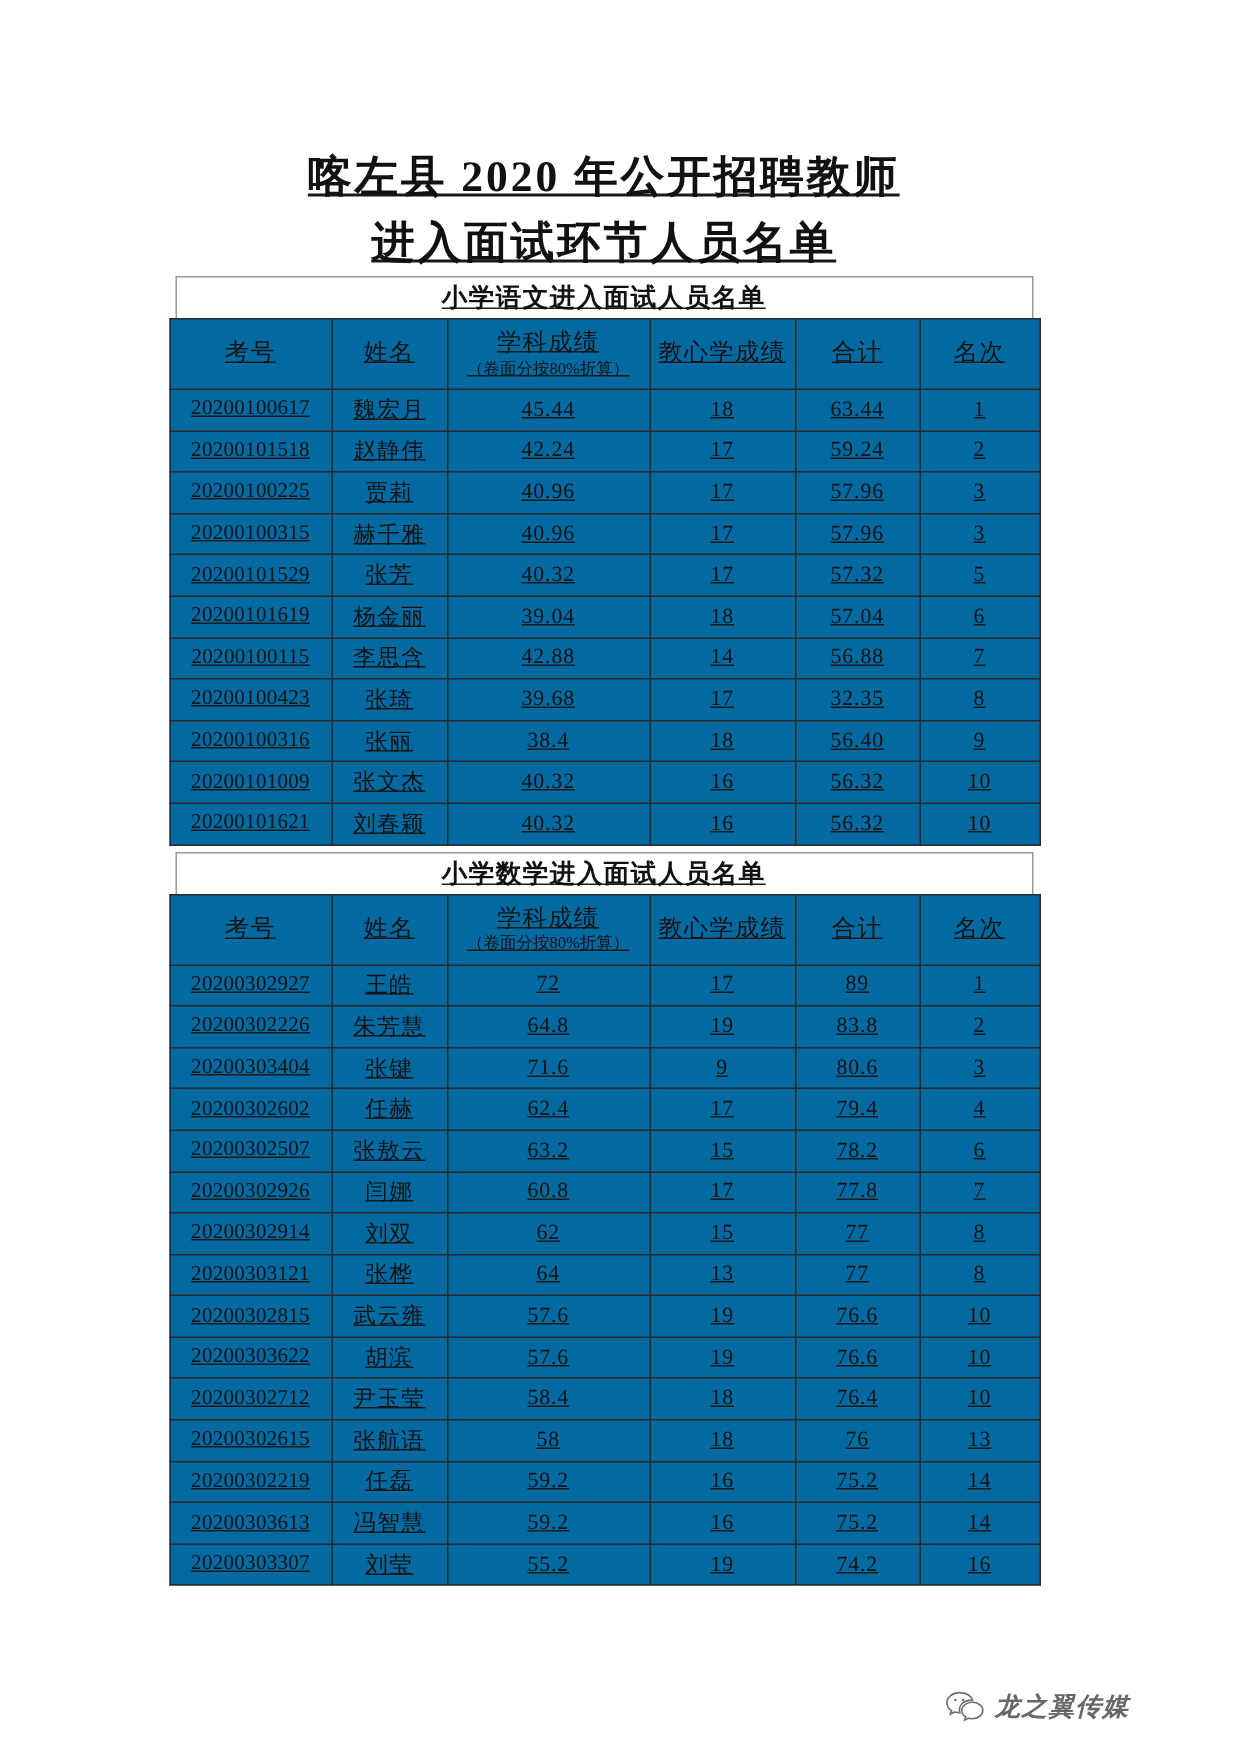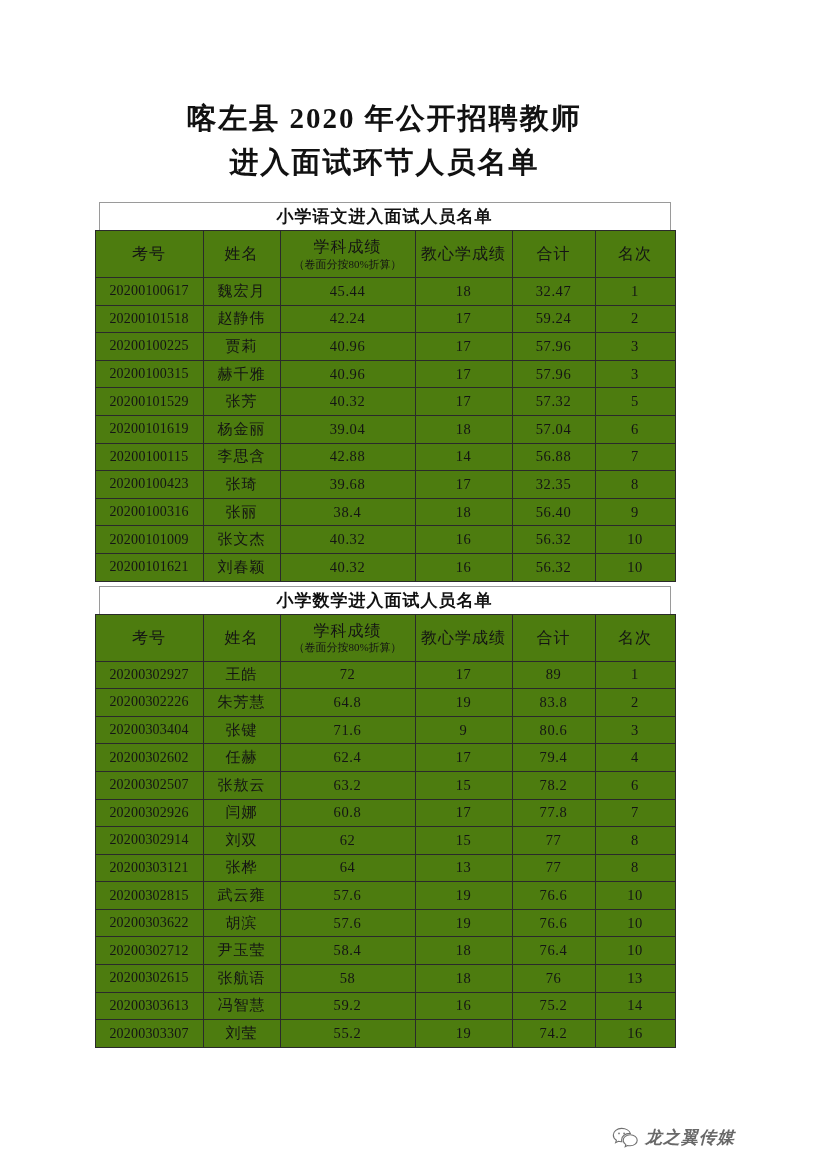--- a/index.html
+++ b/index.html
@@ -11,23 +11,24 @@
     width: 827px;
     height: 1169px;
     position: relative;
     font-family: "Liberation Serif", "DejaVu Serif", serif;
     color: #1a1a1a;
     overflow: hidden;
   }
 
   .page {
     position: absolute;
-    left: 0; top: 0;
+    left: 18px; top: 0;
     width: 769px;
     height: 1169px;
+    text-decoration: underline;
   }
 
   
   .doc-title {
     width: 640px;
     margin: 0 auto;
     padding-top: 96px;
     text-align: center;
     font-size: 29px;
     line-height: 44px;
@@ -36,21 +37,21 @@
     font-family: "Liberation Serif", "DejaVu Serif", serif;
     color: #111;
   }
   .doc-title .ln { display: block; white-space: nowrap; }
 
   
   .table-block {
     width: 580px;
     margin: 0 auto;
   }
-  #block-1 { margin-top: 18px; }
+  #block-1 { }
   #block-2 { margin-top: 4px; }
 
   .section-caption {
     box-sizing: border-box;
     width: 572px;
     margin: 0 auto;
     border: 1px solid #9a9a9a;
     border-bottom: none;
     height: 28px;
     line-height: 27px;
@@ -59,21 +60,21 @@
     font-weight: 700;
     letter-spacing: 1px;
     background: #fff;
     color: #111;
   }
 
   table.grid {
     border-collapse: collapse;
     width: 580px;
     table-layout: fixed;
-    background: #4d7c0f;
+    background: #0369a1;
     padding-left: 40px;
   }
   table.grid td, table.grid th {
     border: 1px solid #2a2a2a;
     text-align: center;
     vertical-align: middle;
     font-weight: 400;
     color: #141414;
     padding: 0;
   }
@@ -163,21 +164,21 @@
           <th>合计</th>
           <th>名次</th>
         </tr>
       </thead>
       <tbody id="body-1">
           <tr>
             <td class="cell-id">20200100617</td>
             <td class="cell-name">魏宏月</td>
             <td class="cell-num">45.44</td>
             <td class="cell-num">18</td>
-            <td class="cell-num">32.47</td>
+            <td class="cell-num">63.44</td>
             <td class="cell-num">1</td>
           </tr>
           <tr>
             <td class="cell-id">20200101518</td>
             <td class="cell-name">赵静伟</td>
             <td class="cell-num">42.24</td>
             <td class="cell-num">17</td>
             <td class="cell-num">59.24</td>
             <td class="cell-num">2</td>
           </tr>
@@ -372,20 +373,28 @@
           </tr>
           <tr>
             <td class="cell-id">20200302615</td>
             <td class="cell-name">张航语</td>
             <td class="cell-num">58</td>
             <td class="cell-num">18</td>
             <td class="cell-num">76</td>
             <td class="cell-num">13</td>
           </tr>
           <tr>
+            <td class="cell-id">20200302219</td>
+            <td class="cell-name">任磊</td>
+            <td class="cell-num">59.2</td>
+            <td class="cell-num">16</td>
+            <td class="cell-num">75.2</td>
+            <td class="cell-num">14</td>
+          </tr>
+          <tr>
             <td class="cell-id">20200303613</td>
             <td class="cell-name">冯智慧</td>
             <td class="cell-num">59.2</td>
             <td class="cell-num">16</td>
             <td class="cell-num">75.2</td>
             <td class="cell-num">14</td>
           </tr>
           <tr>
             <td class="cell-id">20200303307</td>
             <td class="cell-name">刘莹</td>

